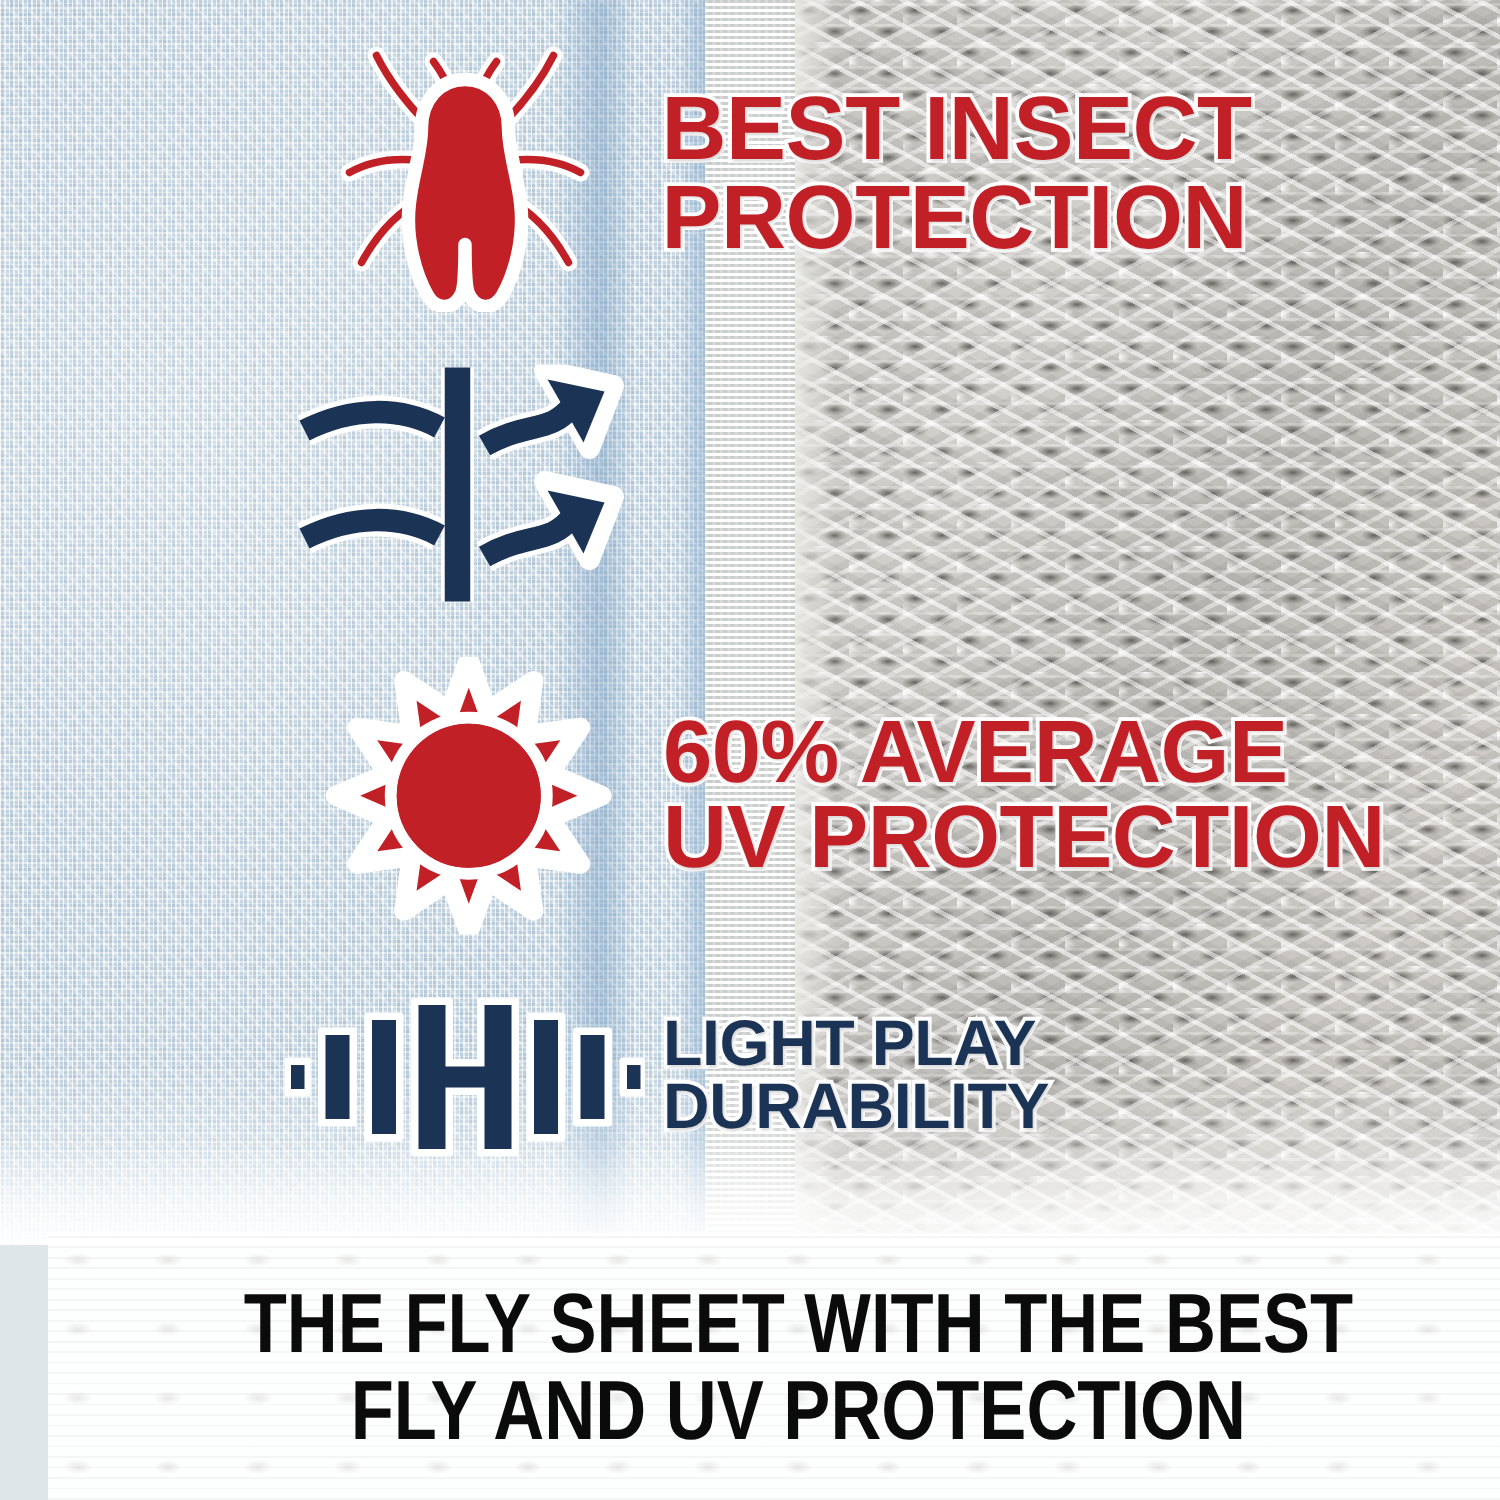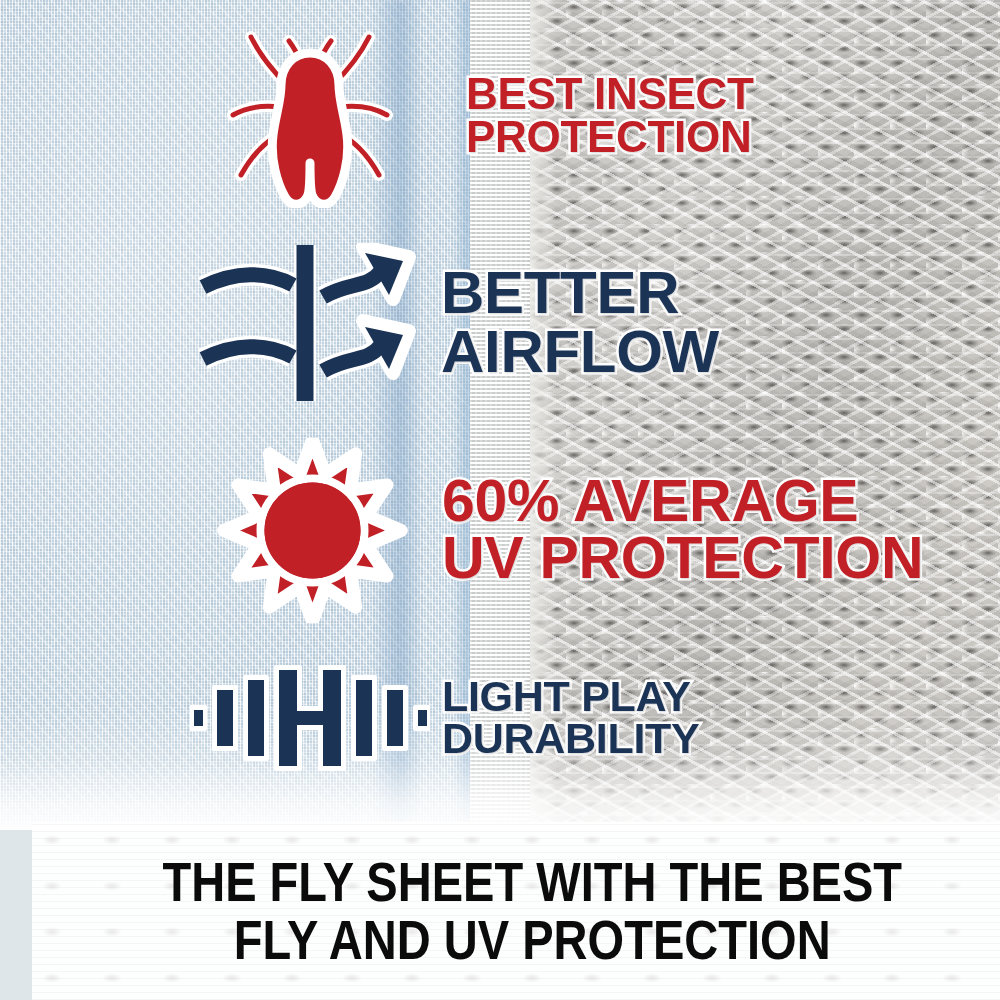--- a/index.html
+++ b/index.html
@@ -198,21 +198,21 @@
   #row-insect   { left: 225px; top: 18px;  width: 760px; height: 195px; }
   #row-airflow  { left: 195px; top: 240px; width: 760px; height: 165px; }
   #row-uv       { left: 215px; top: 435px; width: 770px; height: 190px; }
   #row-durability { left: 190px; top: 645px; width: 760px; height: 145px; }
 
   #row-insect .feature-icon    { width: 170px; height: 185px; margin-right: 46px; }
   #row-airflow .feature-icon   { width: 230px; height: 160px; margin-right: 16px; }
   #row-uv .feature-icon        { width: 195px; height: 185px; margin-right: 32px; }
   #row-durability .feature-icon{ width: 240px; height: 110px; margin-right: 12px; }
 
-  #row-insect .feature-text     { font-size: 44px; padding-left: 25px; }
+  #row-insect .feature-text     { font-size: 60px; }
   #row-airflow .feature-text    { font-size: 60px; }
   #row-uv .feature-text         { font-size: 59px; }
   #row-durability .feature-text { font-size: 43px; }
 
   
   #banner {
     position: absolute;
     left: 0;
     top: 822px;
     width: 1000px;
@@ -329,22 +329,20 @@
           <path d="M128 54 C 156 38 172 46 186 28"></path>
           <path d="M128 128 C 156 112 172 120 186 102"></path>
         </g>
         <path d="M110 2 L110 158" stroke="#1B3355" stroke-width="17" fill="none"></path>
         <g fill="#1B3355">
           <path d="M170 10 L208 18 L194 52 Z"></path>
           <path d="M170 84 L208 92 L194 126 Z"></path>
         </g>
       </svg>
     </div>
-    <div class="feature-text txt-navy">BETTER
-AIRFLOW</div>
   </div>
 
   <div class="feature-row" id="row-uv">
     <div class="feature-icon">
       <svg viewBox="0 0 195 185" width="195" height="185" aria-hidden="true">
         <g transform="translate(97.5,92.5)">
 
           <g stroke="#ffffff" stroke-width="13" stroke-linejoin="round" fill="#C12026">
             <path d="M0,-91 L12.6,-56.4 L43.2,-76.7 L38.2,-40.5 L74.5,-45.5 L54.2,-14.9
                      L88.8,0 L54.2,14.9 L74.5,45.5 L38.2,40.5 L43.2,76.7 L12.6,56.4

